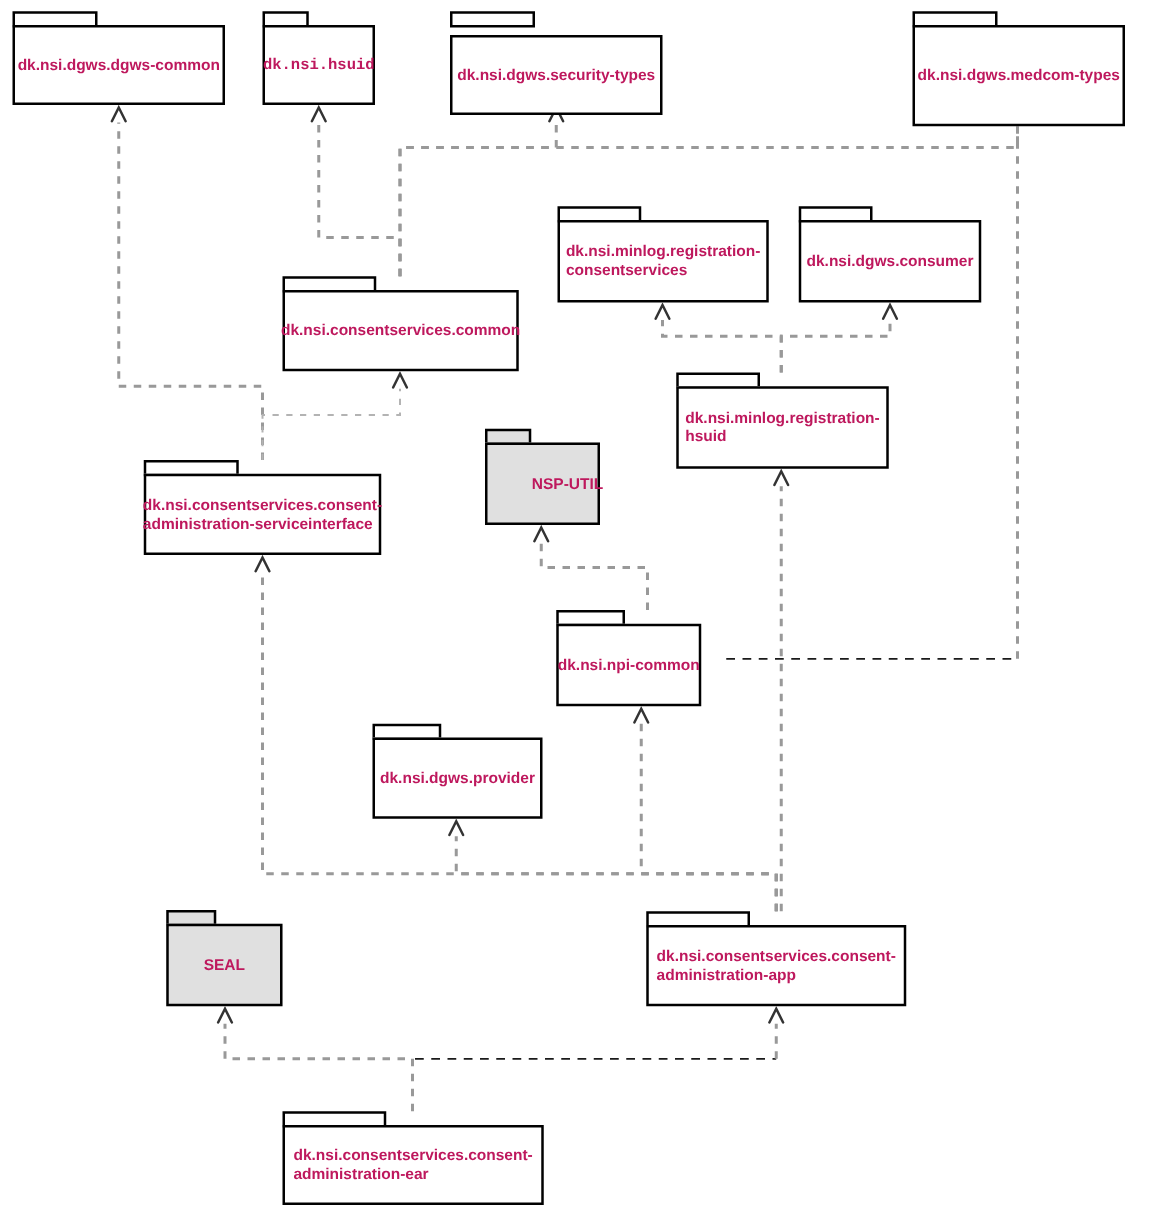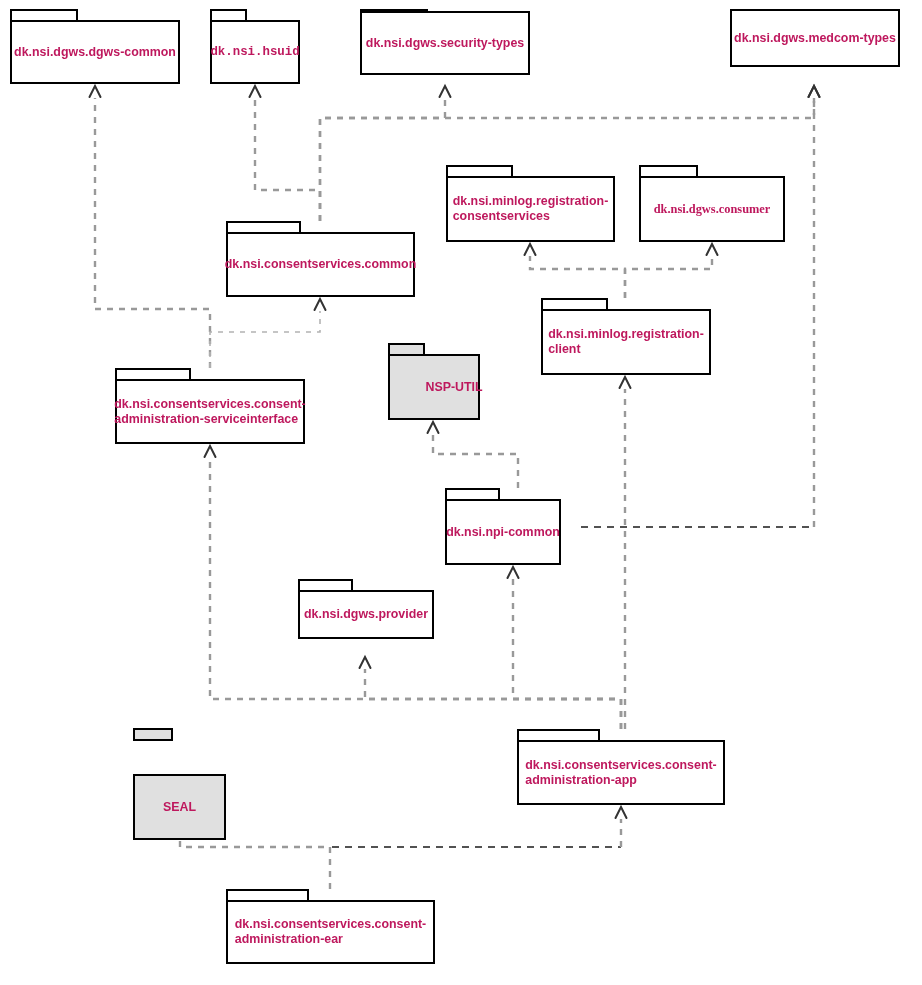--- a/index.html
+++ b/index.html
@@ -62,65 +62,65 @@
     <div class="pkg" style="left: 210px; top: 9px; width: 90px; height: 75px;">
       <div class="pkg-tab" style="width: 37px; height: 13px;"></div>
       <div class="pkg-body" style="top: 11px; height: 64px; font-family: Liberation Mono, monospace;">
         <div class="pkg-label">
           <div>dk.nsi.hsuid</div>
         </div>
       </div>
     </div>
     <div class="pkg" style="left: 360px; top: 9px; width: 170px; height: 75px;">
       <div class="pkg-tab" style="width: 68px; height: 13px;"></div>
-      <div class="pkg-body" style="top: 2px; height: 64px;">
+      <div class="pkg-body" style="top: 19px; height: 64px;">
         <div class="pkg-label">
           <div>dk.nsi.dgws.security-types</div>
         </div>
       </div>
     </div>
     <div class="pkg" style="left: 730px; top: 9px; width: 170px; height: 75px;">
       <div class="pkg-tab" style="width: 68px; height: 13px;"></div>
-      <div class="pkg-body" style="top: 0; height: 58px;">
+      <div class="pkg-body" style="top: 11px; height: 81px;">
         <div class="pkg-label">
           <div>dk.nsi.dgws.medcom-types</div>
         </div>
       </div>
     </div>
     <div class="pkg" style="left: 446px; top: 165px; width: 169px; height: 77px;">
       <div class="pkg-tab" style="width: 67px; height: 13px;"></div>
       <div class="pkg-body" style="top: 11px; height: 66px;">
         <div class="pkg-label">
           <div>dk.nsi.minlog.registration-</div>
           <div>consentservices</div>
         </div>
       </div>
     </div>
-    <div class="pkg" style="left: 639px; top: 165px; width: 146px; height: 77px; font-family: Liberation Serif, serif;">
+    <div class="pkg" style="left: 639px; top: 165px; width: 146px; height: 77px;">
       <div class="pkg-tab" style="width: 59px; height: 13px;"></div>
       <div class="pkg-body" style="top: 11px; height: 66px;">
         <div class="pkg-label">
           <div>dk.nsi.dgws.consumer</div>
         </div>
       </div>
     </div>
     <div class="pkg" style="left: 226px; top: 221px; width: 189px; height: 76px;">
       <div class="pkg-tab" style="width: 75px; height: 13px;"></div>
       <div class="pkg-body" style="top: 11px; height: 65px;">
         <div class="pkg-label">
           <div>dk.nsi.consentservices.common</div>
         </div>
       </div>
     </div>
     <div class="pkg" style="left: 541px; top: 298px; width: 170px; height: 77px;">
       <div class="pkg-tab" style="width: 67px; height: 13px;"></div>
       <div class="pkg-body" style="top: 11px; height: 66px;">
         <div class="pkg-label">
           <div>dk.nsi.minlog.registration-</div>
-          <div>client</div>
+          <div>hsuid</div>
         </div>
       </div>
     </div>
     <div class="pkg" style="left: 115px; top: 368px; width: 190px; height: 76px;">
       <div class="pkg-tab" style="width: 76px; height: 13px;"></div>
       <div class="pkg-body" style="top: 11px; height: 65px;">
         <div class="pkg-label">
           <div>dk.nsi.consentservices.consent-</div>
           <div>administration-serviceinterface</div>
         </div>
@@ -137,29 +137,29 @@
     <div class="pkg" style="left: 445px; top: 488px; width: 116px; height: 77px;">
       <div class="pkg-tab" style="width: 55px; height: 13px;"></div>
       <div class="pkg-body" style="top: 11px; height: 66px;">
         <div class="pkg-label">
           <div>dk.nsi.npi-common</div>
         </div>
       </div>
     </div>
     <div class="pkg" style="left: 298px; top: 579px; width: 136px; height: 76px;">
       <div class="pkg-tab" style="width: 55px; height: 13px;"></div>
-      <div class="pkg-body" style="top: 11px; height: 49px;">
+      <div class="pkg-body" style="top: 11px; height: 65px;">
         <div class="pkg-label">
           <div>dk.nsi.dgws.provider</div>
         </div>
       </div>
     </div>
     <div class="pkg gray" style="left: 133px; top: 728px; width: 93px; height: 77px;">
       <div class="pkg-tab" style="width: 40px; height: 13px;"></div>
-      <div class="pkg-body" style="top: 11px; height: 66px; margin-top: 35px;">
+      <div class="pkg-body" style="top: 11px; height: 66px;">
         <div class="pkg-label">
           <div>SEAL</div>
         </div>
       </div>
     </div>
     <div class="pkg" style="left: 517px; top: 729px; width: 208px; height: 76px;">
       <div class="pkg-tab" style="width: 83px; height: 13px;"></div>
       <div class="pkg-body" style="top: 11px; height: 65px;">
         <div class="pkg-label">
           <div>dk.nsi.consentservices.consent-</div>

